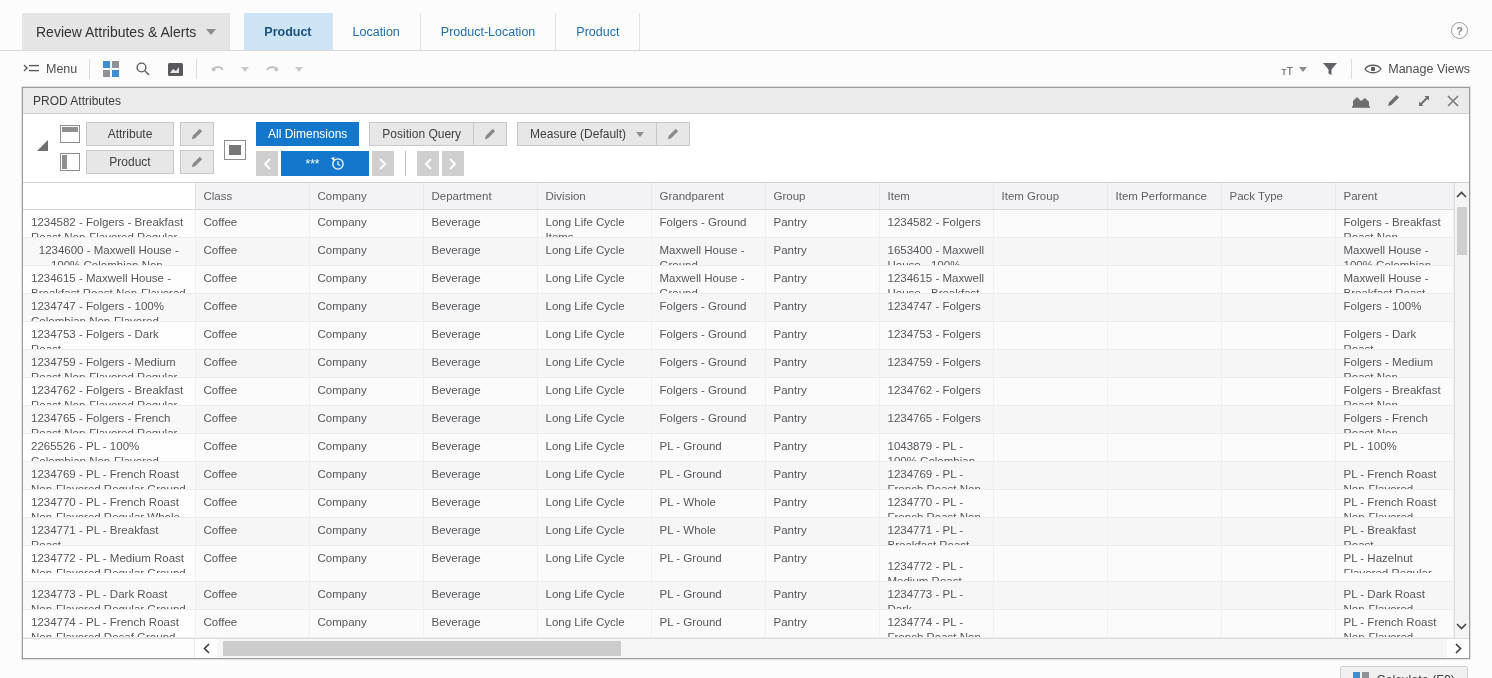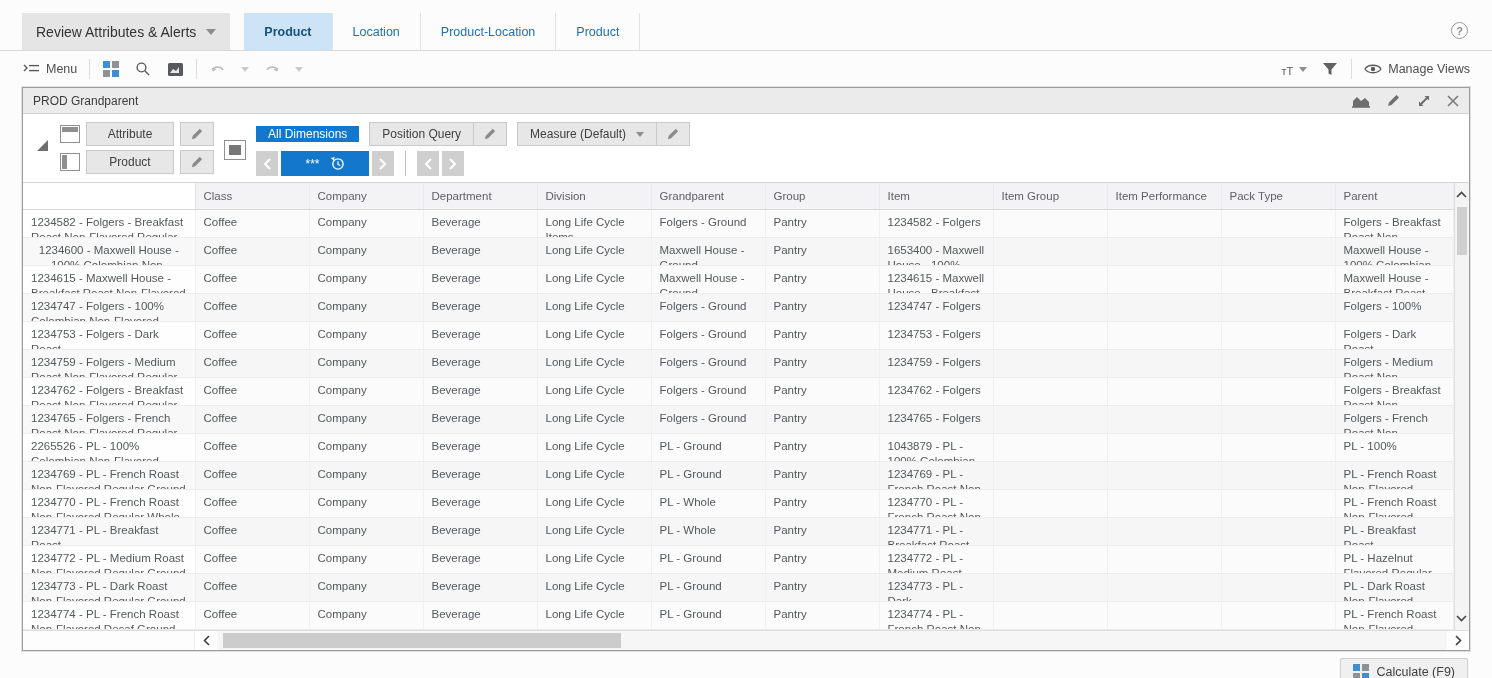--- a/index.html
+++ b/index.html
@@ -43,21 +43,21 @@
   .axis-ic { width:20px; height:18px; border:1px solid #8f8f8f; background:#fff; position:relative; cursor:pointer;}
   .axis-ic.top::before { content:""; position:absolute; left:1px; right:1px; top:1px; height:5px; background:#8f8f8f; }
   .axis-ic.left::before { content:""; position:absolute; left:1px; top:1px; bottom:1px; width:5px; background:#8f8f8f; }
   .gray-tile { background:#e7e7e7; border:1px solid #c9c9c9; color:#3f3f3f; display:flex; align-items:center; justify-content:center; height:24px; cursor:pointer; font-size:12px;}
   .axis-btn { width:88px; }
   .pencil-tile { width:34px; height:24px; background:#e7e7e7; border:1px solid #c9c9c9; display:flex; align-items:center; justify-content:center; cursor:pointer;}
   .page-ic { width:22px; height:20px; border:1px solid #8f8f8f; background:#fff; position:relative; margin-top:18px; cursor:pointer;}
   .page-ic::before { content:""; position:absolute; left:4px; top:4px; right:4px; bottom:4px; background:#777; }
   .dim-col { display:flex; flex-direction:column; gap:5px; }
   .dim-row1 { display:flex; align-items:center; gap:10px; }
-  .blue-tile { background:#1377cc; color:#fff; display:flex; align-items:center; justify-content:center; height:16px; padding:0 12px; cursor:pointer; font-size:12px; gap:8px;}
+  .blue-tile { background:#1377cc; color:#fff; display:flex; align-items:center; justify-content:center; height:24px; padding:0 12px; cursor:pointer; font-size:12px; gap:8px;}
   .tile-pair { display:flex; align-items:center; }
   .tile-pair .gray-tile { padding:0 12px; border-right:none;}
   .measure-tile { gap:10px; padding:0 12px; }
   .dim-row2 { display:flex; align-items:center; gap:3px; }
   .chev-btn { width:22px; height:25px; background:#cfcfcf; color:#fff; display:flex; align-items:center; justify-content:center; cursor:pointer;}
   .page-tile { height:25px; display:flex; align-items:center; justify-content:center; gap:10px; cursor:pointer;}
   .vline { width:1px; height:25px; background:#bdbdbd; margin:0 8px; }
   
   .grid-wrap { display:flex; border-top:1px solid #d5d5d5; }
   .grid-table { border-collapse:collapse; table-layout:fixed; width:1430px; }
@@ -174,21 +174,21 @@
           <path d="M1 6 C4 1,14 1,17 6 C14 11,4 11,1 6 Z" fill="none" stroke="#5a5a5a" stroke-width="1.3"></path>
           <circle cx="9" cy="6" r="2.2" fill="#5a5a5a"></circle>
         </svg>
     </span>
     <span>Manage Views</span>
   </div>
 </div>
 
 <div class="panel">
   <div class="panel-header">
-    <span class="panel-title">PROD Grandparent</span>
+    <span class="panel-title">PROD Attributes</span>
     <span class="spacer"></span>
     <span class="ph-icons">
       <span>
         <svg width="18" height="14" viewBox="0 0 18 14">
             <path d="M1 13 L1 7 L5 3 L9 7 L13 4 L17 8 L17 13 Z" fill="#6e6e6e"></path>
             <line x1="0" y1="13" x2="18" y2="13" stroke="#6e6e6e" stroke-width="1.6"></line>
           </svg>
       </span>
       <span>
         <svg width="15" height="15" viewBox="0 0 15 15">
@@ -974,21 +974,21 @@
             <td class="data-cell">
               <div class="cellpad" style="white-space: normal;">
                 <div>PL - Ground</div>
                 <div></div>
               </div>
             </td>
             <td class="data-cell">
               <div class="cellpad">Pantry</div>
             </td>
             <td class="data-cell">
-              <div class="cellpad" style="white-space: normal;">
+              <div class="cellpad" style="white-space: normal; margin-top: 8px;">
                 <div>1234772 - PL -</div>
                 <div>Medium Roast Non</div>
               </div>
             </td>
             <td class="data-cell">
               <div class="cellpad"></div>
             </td>
             <td class="data-cell">
               <div class="cellpad"></div>
             </td>

